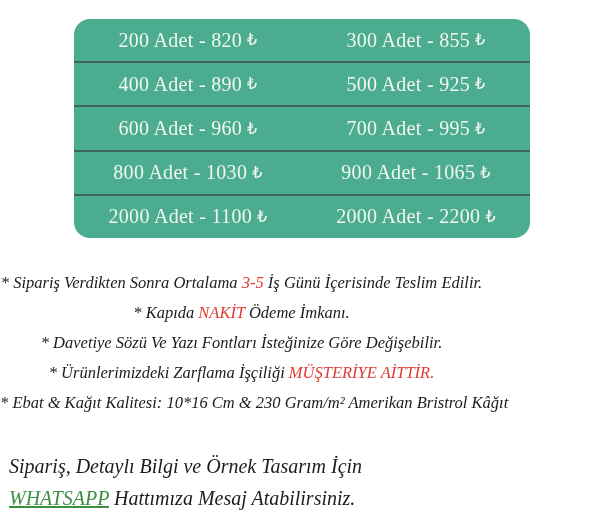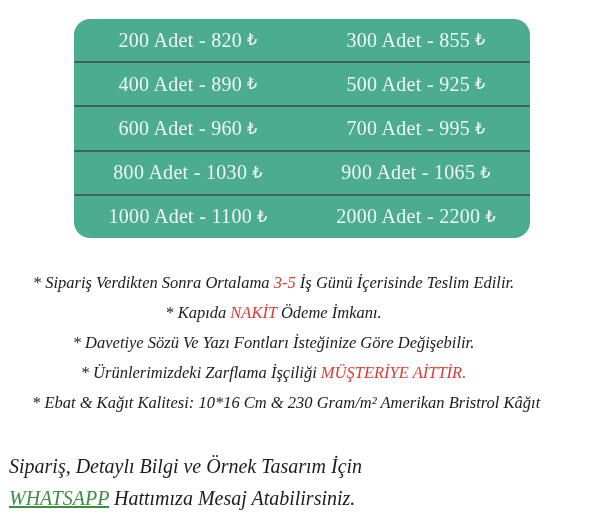--- a/index.html
+++ b/index.html
@@ -60,21 +60,20 @@
   .notes {
     position: absolute;
     top: 268px;
     left: 0;
     width: 483px;
     text-align: center;
     font-family: "Liberation Serif", "DejaVu Serif", serif;
     font-style: italic;
     font-size: 16.5px;
     color: var(--body_text);
-    margin-left: 32px;
   }
   .notes p { margin: 0; line-height: 30px; white-space: nowrap; }
   .red { color: var(--accent_red); }
 
   
   .footer {
     position: absolute;
     top: 450px;
     left: 0;
     width: 600px;
@@ -129,21 +128,21 @@
           <span>800 Adet - 1030</span>
           <span class="lira">₺</span>
         </div>
       <div class="price-cell">
           <span>900 Adet - 1065</span>
           <span class="lira">₺</span>
         </div>
     </div>
     <div class="price-row">
       <div class="price-cell">
-          <span>1000 Adet - 1100</span>
+          <span>2000 Adet - 1100</span>
           <span class="lira">₺</span>
         </div>
       <div class="price-cell">
           <span>2000 Adet - 2200</span>
           <span class="lira">₺</span>
         </div>
     </div>
   </div>
 
   <div class="notes">

